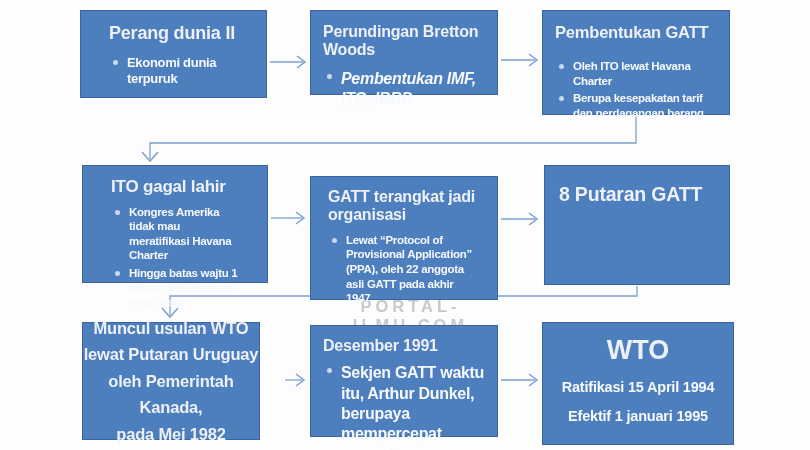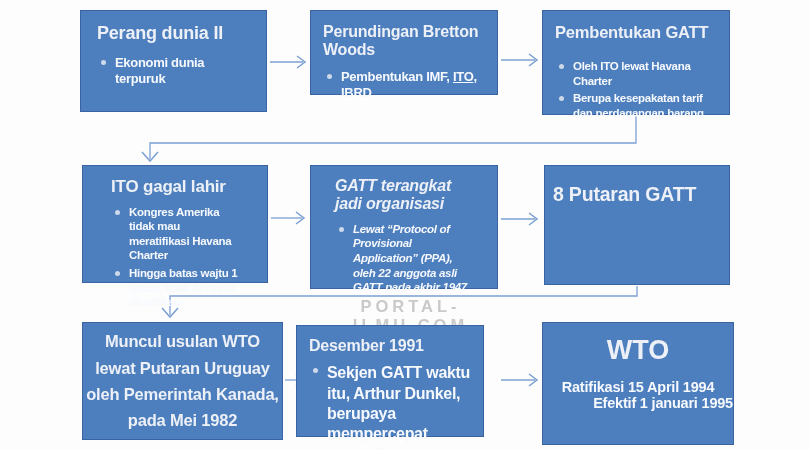--- a/index.html
+++ b/index.html
@@ -21,64 +21,64 @@
   }
   .bullets{display:flex;flex-direction:column;gap:3px;}
   .bullet{display:flex;}
   .dot{
     flex:0 0 auto;width:5px;height:5px;border-radius:50%;
     background:var(--bullet_dot,#cdd9eb);margin:5px 9px 0 4px;
   }
   .btext{font-weight:bold;font-size:11.5px;line-height:1.27;letter-spacing:-0.3px;}
   .u{text-decoration:underline;}
 
-  .b1{left:80px;top:10px;width:187px;height:102px;padding:12px 16px;}
+  .b1{left:80px;top:10px;width:187px;height:88px;padding:12px 28px;}
   .b1 .title{font-size:18px;margin-bottom:11px;}
   .b1 .btext{font-size:13px;}
 
   .b2{left:310px;top:10px;width:188px;height:85px;padding:12px 12px;}
   .b2 .title{font-size:16px;margin-bottom:9px;}
-  .b2 .btext{font-size:13px;}
+  .b2 .btext{font-size:16px;font-style:italic;}
 
   .b3{left:542px;top:10px;width:188px;height:105px;padding:12px 12px;}
   .b3 .title{font-size:16.5px;margin-bottom:17px;}
 
   .b4{left:82px;top:165px;width:186px;height:118px;padding:11px 28px;}
   .b4 .title{font-size:17px;margin-bottom:8px;}
 
-  .b5{left:310px;top:165px;width:188px;height:124px;padding:11px 24px;font-style:italic;}
+  .b5{left:310px;top:176px;width:188px;height:124px;padding:11px 17px;}
   .b5 .title{font-size:16px;margin-bottom:8px;}
 
-  .b6{left:544px;top:165px;width:186px;height:120px;padding:17px 8px;}
+  .b6{left:544px;top:165px;width:186px;height:120px;padding:17px 14px;}
   .b6 .title{font-size:19.5px;margin-bottom:13px;}
   .b6 .btext{font-size:14.5px;letter-spacing:0;}
   .b6 .dot{margin:6px 13px 0 6px;}
 
   .b7{
-    left:82px;top:322px;width:201px;height:118px;
+    left:82px;top:322px;width:178px;height:118px;
     display:flex;flex-direction:column;justify-content:center;
     text-align:center;font-weight:bold;font-size:16.5px;line-height:1.6;
     color:var(--title_text,#edf1f7);letter-spacing:-0.2px;
   }
 
-  .b8{left:296px;top:325px;width:188px;height:112px;padding:11px 12px;}
+  .b8{left:310px;top:325px;width:188px;height:112px;padding:11px 12px;}
   .b8 .title{font-size:16px;margin-bottom:8px;}
   .b8 .btext{font-size:16px;}
 
   .b9{left:542px;top:322px;width:192px;height:123px;text-align:center;}
   .wto-title{
     font-weight:bold;font-size:27px;margin-top:12px;
     color:var(--title_text,#edf1f7);
   }
   .wto-line{
     font-weight:bold;font-size:14.5px;color:var(--body_text,#f6f9fd);
     letter-spacing:-0.2px;
   }
   .wto-line.l1{margin-top:13px;}
-  .wto-line.l2{text-align:right;}
+  .wto-line.l2{margin-top:13px;}
 
   .watermark{
     position:absolute;left:303px;top:297px;width:215px;text-align:center;
     font-weight:bold;font-size:16.5px;letter-spacing:4px;
     color:var(--watermark_text,#c9c9c9);
   }
 </style>
 </head>
 <body>
 

